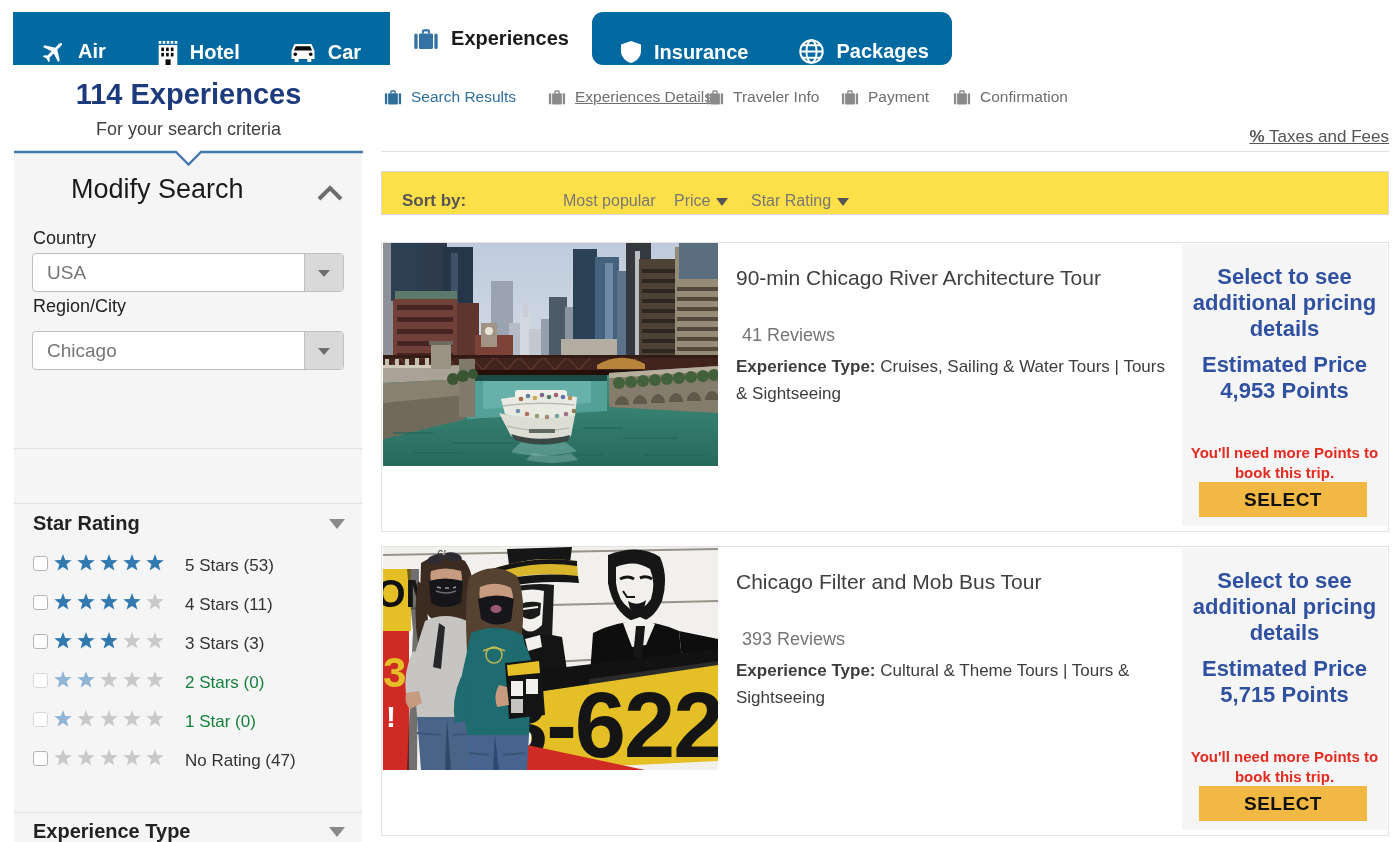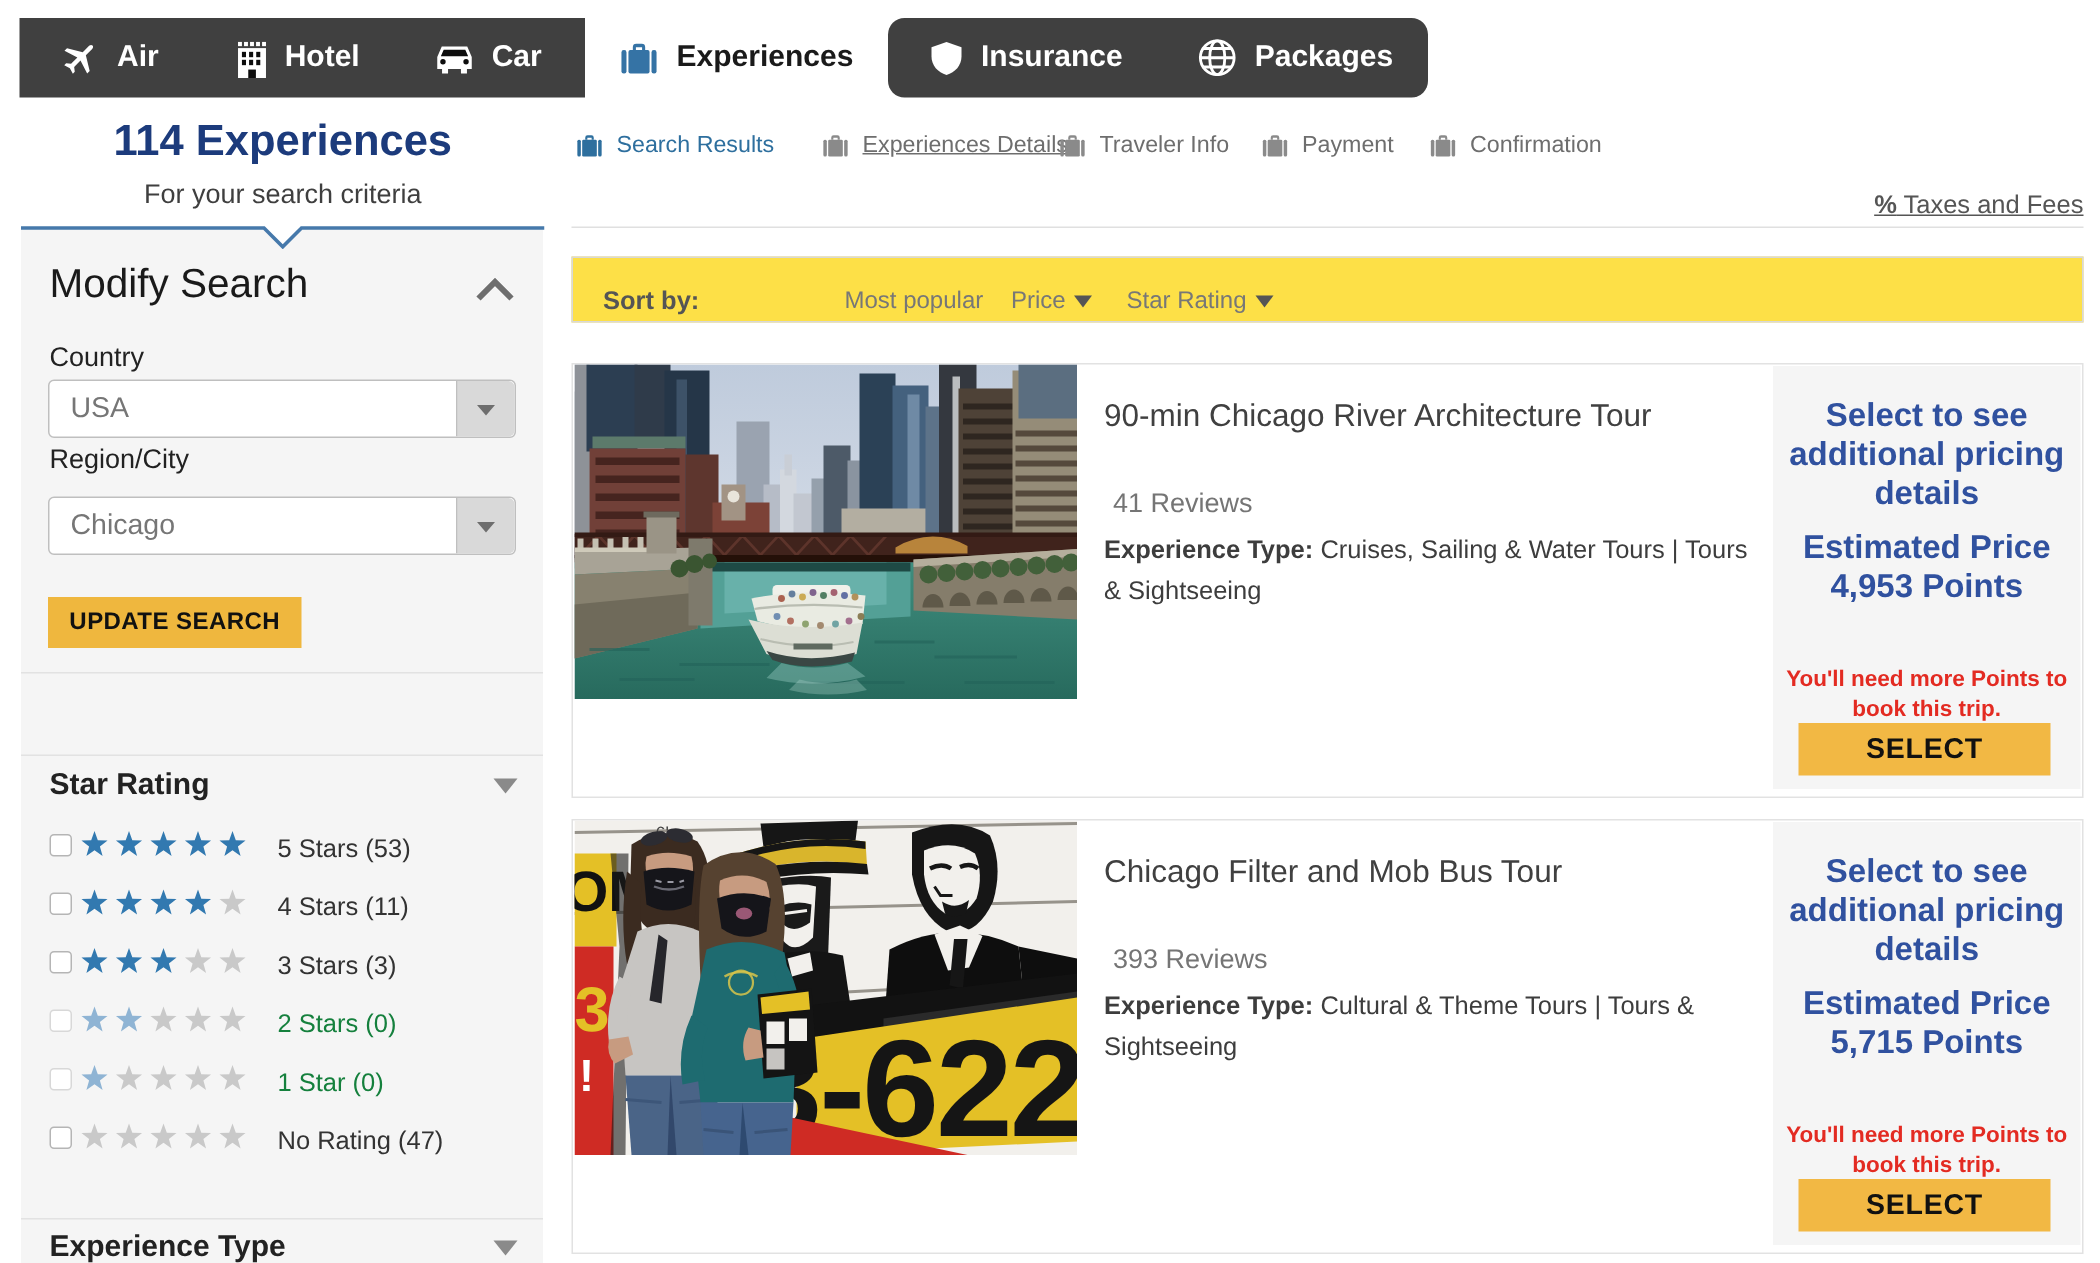--- a/index.html
+++ b/index.html
@@ -1,20 +1,20 @@
 <!DOCTYPE html>
 <html><head>
 <meta charset="utf-8">
 <style>
 * { margin:0; padding:0; box-sizing:border-box; }
 html,body { width:1400px; height:842px; background:#fff; font-family:"Liberation Sans", sans-serif; overflow:hidden; }
 .abs { position:absolute; }
 
 
-.navblack { position:absolute; top:12px; height:53px; background:#404040; color:#fff; display:flex; align-items:center; }
+.navblack { position:absolute; top:12px; height:53px; background:#0369a1; color:#fff; display:flex; align-items:flex-end; }
 .navitem { display:flex; align-items:center; font-weight:bold; font-size:20px; color:#fff; }
 .navitem svg { margin-right:11px; }
 .exptab { position:absolute; top:12px; left:390px; width:202px; height:53px; background:#fff; display:flex; align-items:center; justify-content:center; font-weight:bold; font-size:20px; color:#1a1a1a; }
 
 
 .h114 { position:absolute; left:14px; width:349px; top:78px; text-align:center; color:#1c3b7c; font-size:29px; font-weight:bold; }
 .hsub { position:absolute; left:14px; width:349px; top:119px; text-align:center; color:#3f3f3f; font-size:18px; }
 .bluelinesvg { position:absolute; left:14px; top:150px; }
 
 
@@ -112,29 +112,28 @@
 
 <div class="h114">114 Experiences</div>
 <div class="hsub">For your search criteria</div>
 
 <div class="sidebar"></div>
 <svg class="bluelinesvg" width="349" height="16" viewBox="0 0 349 16">
     <polygon points="161,1 188,1 174.5,14" fill="#ffffff"></polygon>
     <path d="M0,2 H162 L174.5,14.5 L187,2 H349" stroke="#4679ab" stroke-width="2.4" fill="none"></path>
   </svg>
 <div class="abs" style="left:14px; top:152px; width:348px; height:690px;">
-  <div class="side-h1" style="top:22px;">Modify Search</div>
+  <div class="side-h1" style="top:22px;margin-left:38px;">Modify Search</div>
   <svg class="abs" style="left:303px; top:32px;" width="26" height="18" viewBox="0 0 26 18">
       <path d="M2 15 L13 4 L24 15" fill="none" stroke="#6e6e6e" stroke-width="4"></path>
     </svg>
   <div class="lbl" style="top:76px;">Country</div>
   <div class="sel" style="top:101px;">USA<span class="selbtn"></span></div>
   <div class="lbl" style="top:144px;">Region/City</div>
   <div class="sel" style="top:179px;">Chicago<span class="selbtn"></span></div>
-  <div class="updbtn">UPDATE SEARCH</div>
   <div class="divider" style="top:296px;"></div>
   <div class="divider" style="top:351px;"></div>
   <div class="side-h2" style="top:360px;">Star Rating</div>
   <div class="tridown" style="left:315px; top:367px;"></div>
 
   <div class="srow" style="top:404px;" id="r5">
       <span class="cbx"></span>
       <svg class="stars" width="112" height="19" viewBox="0 0 112 19">
         <g transform="translate(0,1)">
           <path d="M9 0 L11.2 6.1 L17.7 6.3 L12.6 10.3 L14.4 16.6 L9 12.9 L3.6 16.6 L5.4 10.3 L0.3 6.3 L6.8 6.1 Z" fill="#3279b0"></path>

